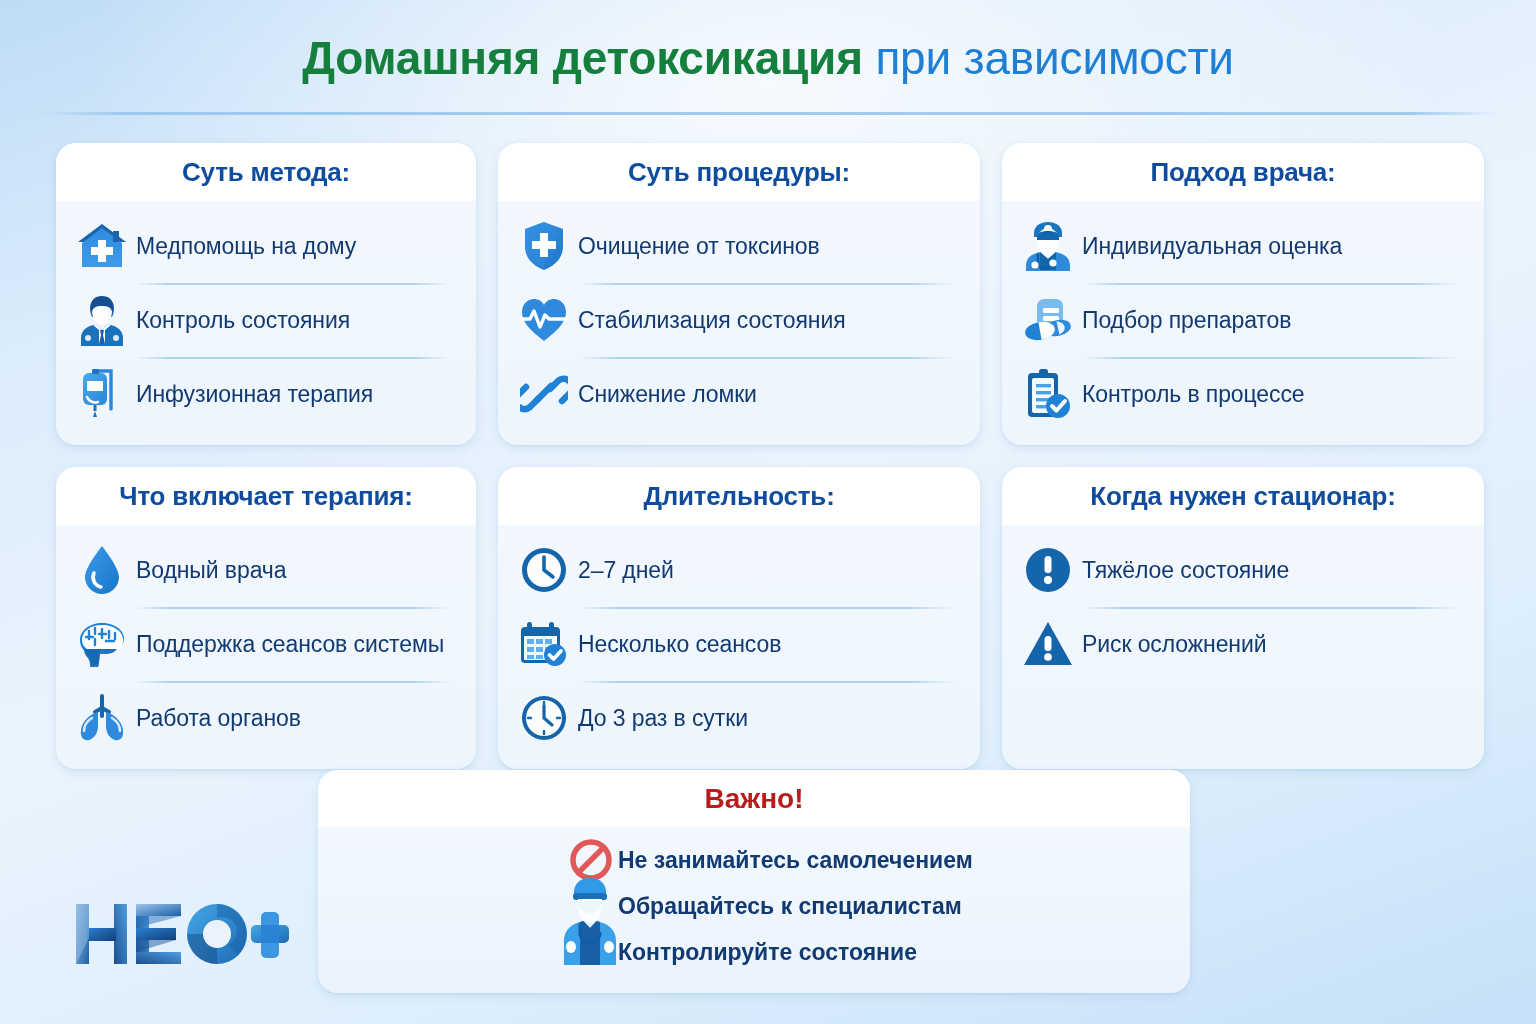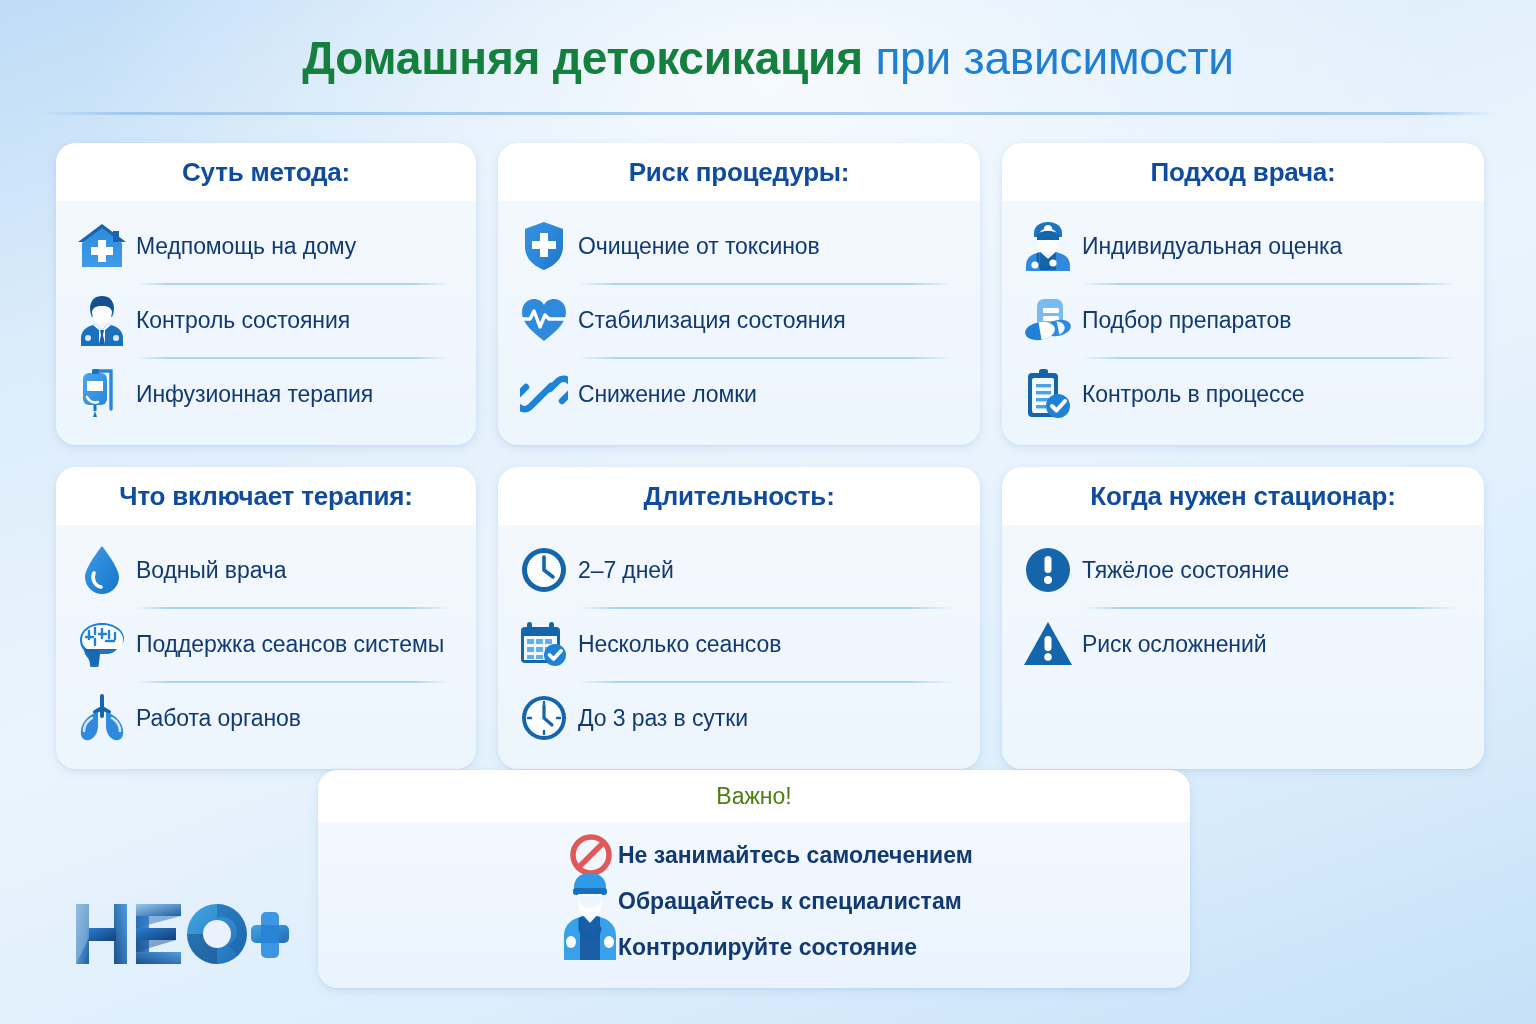--- a/index.html
+++ b/index.html
@@ -143,23 +143,23 @@
     border-radius: 20px;
     box-shadow: 0 3px 10px rgba(90,140,190,0.16), 0 1px 2px rgba(90,140,190,0.10);
     overflow: hidden;
   }
   .important-header {
     background: #ffffff;
     text-align: center;
     padding: 13px 12px 12px;
   }
   .important-header-title {
-    font-size: 23px;
-    font-weight: 400;
-    color: #4d7c0f;
+    font-size: 28px;
+    font-weight: 700;
+    color: #b91c1c;
   }
   .important-body {
     background: linear-gradient(180deg, #f3f8fe 0%, #eaf3fd 100%);
     padding: 10px 0 18px 0;
     position: relative;
     min-height: 150px;
   }
   .imp-rows {
     position: relative;
     padding-left: 300px;
@@ -269,21 +269,21 @@
           </svg>
         </span>
         <span class="row-label">Инфузионная терапия</span>
       </div>
 
     </div>
   </div>
 
   <div class="card">
     <div class="card-header">
-      <div class="card-header-title">Риск процедуры:</div>
+      <div class="card-header-title">Суть процедуры:</div>
     </div>
     <div class="card-body">
 
       <div class="row">
         <span class="row-icon">
           <svg width="44" height="50" viewBox="0 0 44 50">
             <defs>
                 <linearGradient id="g-shield" x1="0" y1="0" x2="1" y2="1">
               <stop offset="0" stop-color="#3d97e6"></stop>
                   <stop offset="1" stop-color="#1d76c9"></stop>

